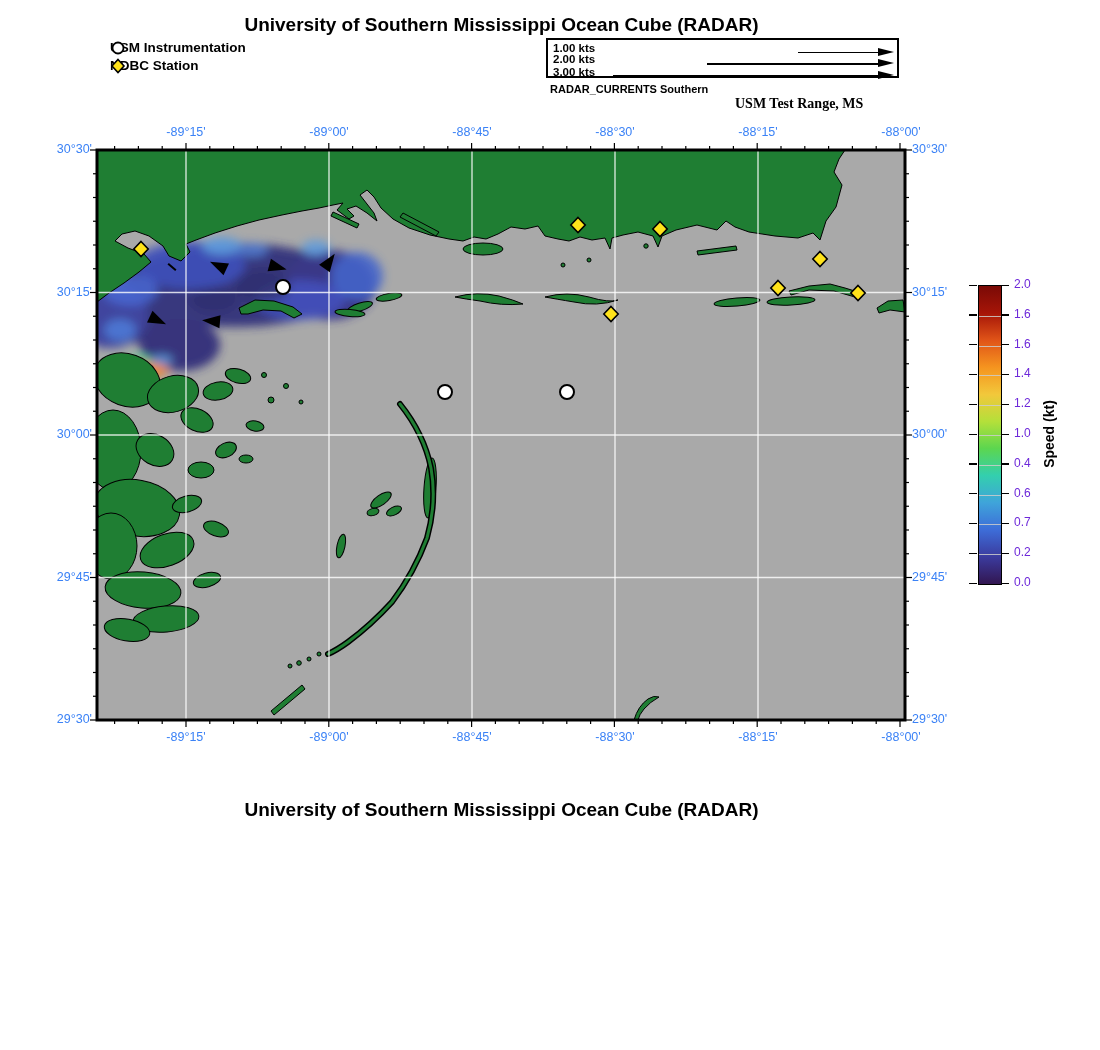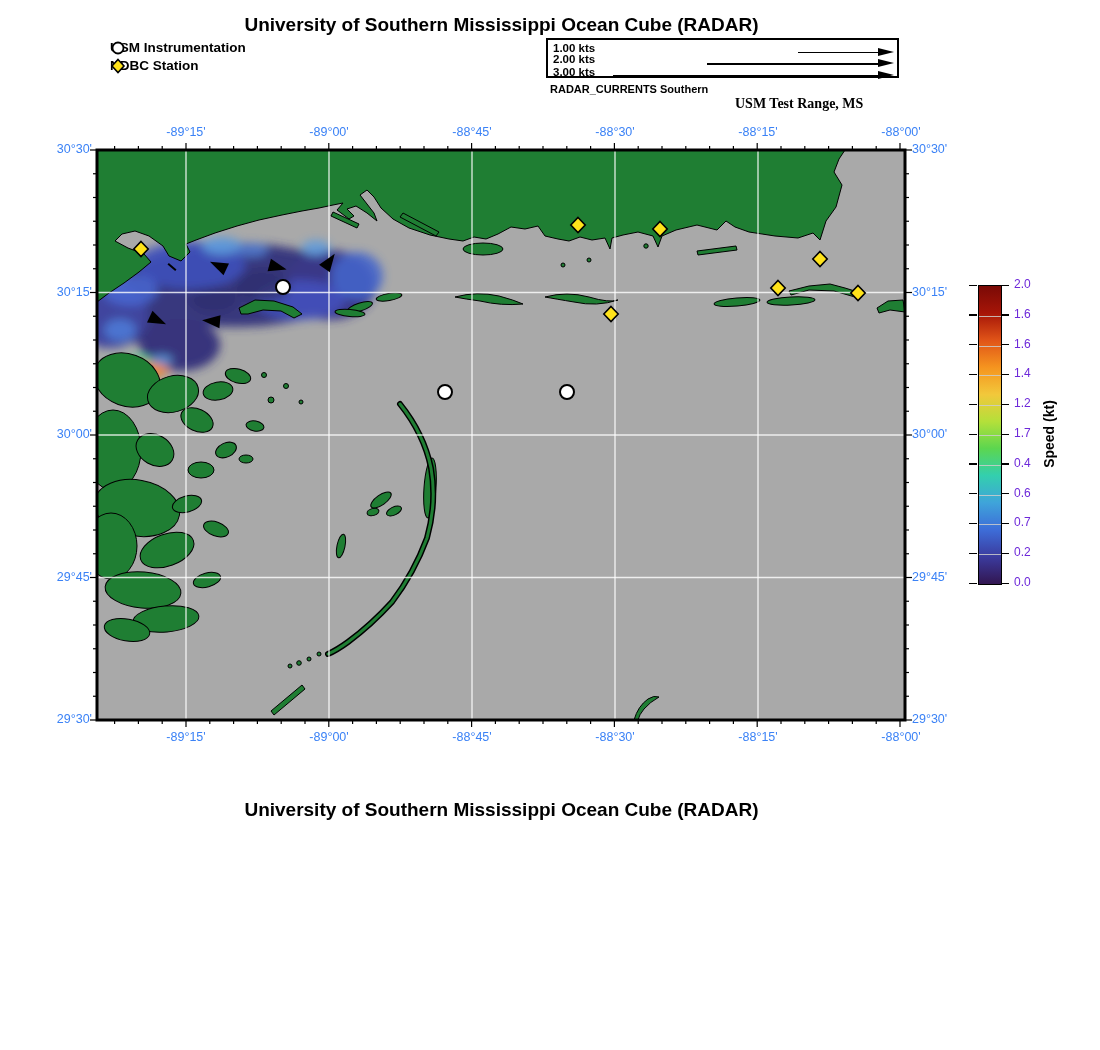--- a/index.html
+++ b/index.html
@@ -362,21 +362,21 @@
     <div class="cbtick" style="left: 1001px; top: 344.1px; position: absolute;"></div>
     <span class="cblabel" style="left: 1014px; top: 336.6px;">1.6</span>
     <div class="cbtick" style="left: 969px; top: 373.9px; position: absolute;"></div>
     <div class="cbtick" style="left: 1001px; top: 373.9px; position: absolute;"></div>
     <span class="cblabel" style="left: 1014px; top: 366.4px;">1.4</span>
     <div class="cbtick" style="left: 969px; top: 403.7px; position: absolute;"></div>
     <div class="cbtick" style="left: 1001px; top: 403.7px; position: absolute;"></div>
     <span class="cblabel" style="left: 1014px; top: 396.2px;">1.2</span>
     <div class="cbtick" style="left: 969px; top: 433.5px; position: absolute;"></div>
     <div class="cbtick" style="left: 1001px; top: 433.5px; position: absolute;"></div>
-    <span class="cblabel" style="left: 1014px; top: 426px;">1.7</span>
+    <span class="cblabel" style="left: 1014px; top: 426px;">1.0</span>
     <div class="cbtick" style="left: 969px; top: 463.3px; position: absolute;"></div>
     <div class="cbtick" style="left: 1001px; top: 463.3px; position: absolute;"></div>
     <span class="cblabel" style="left: 1014px; top: 455.8px;">0.4</span>
     <div class="cbtick" style="left: 969px; top: 493.1px; position: absolute;"></div>
     <div class="cbtick" style="left: 1001px; top: 493.1px; position: absolute;"></div>
     <span class="cblabel" style="left: 1014px; top: 485.6px;">0.6</span>
     <div class="cbtick" style="left: 969px; top: 522.9px; position: absolute;"></div>
     <div class="cbtick" style="left: 1001px; top: 522.9px; position: absolute;"></div>
     <span class="cblabel" style="left: 1014px; top: 515.4px;">0.7</span>
     <div class="cbtick" style="left: 969px; top: 552.7px; position: absolute;"></div>

